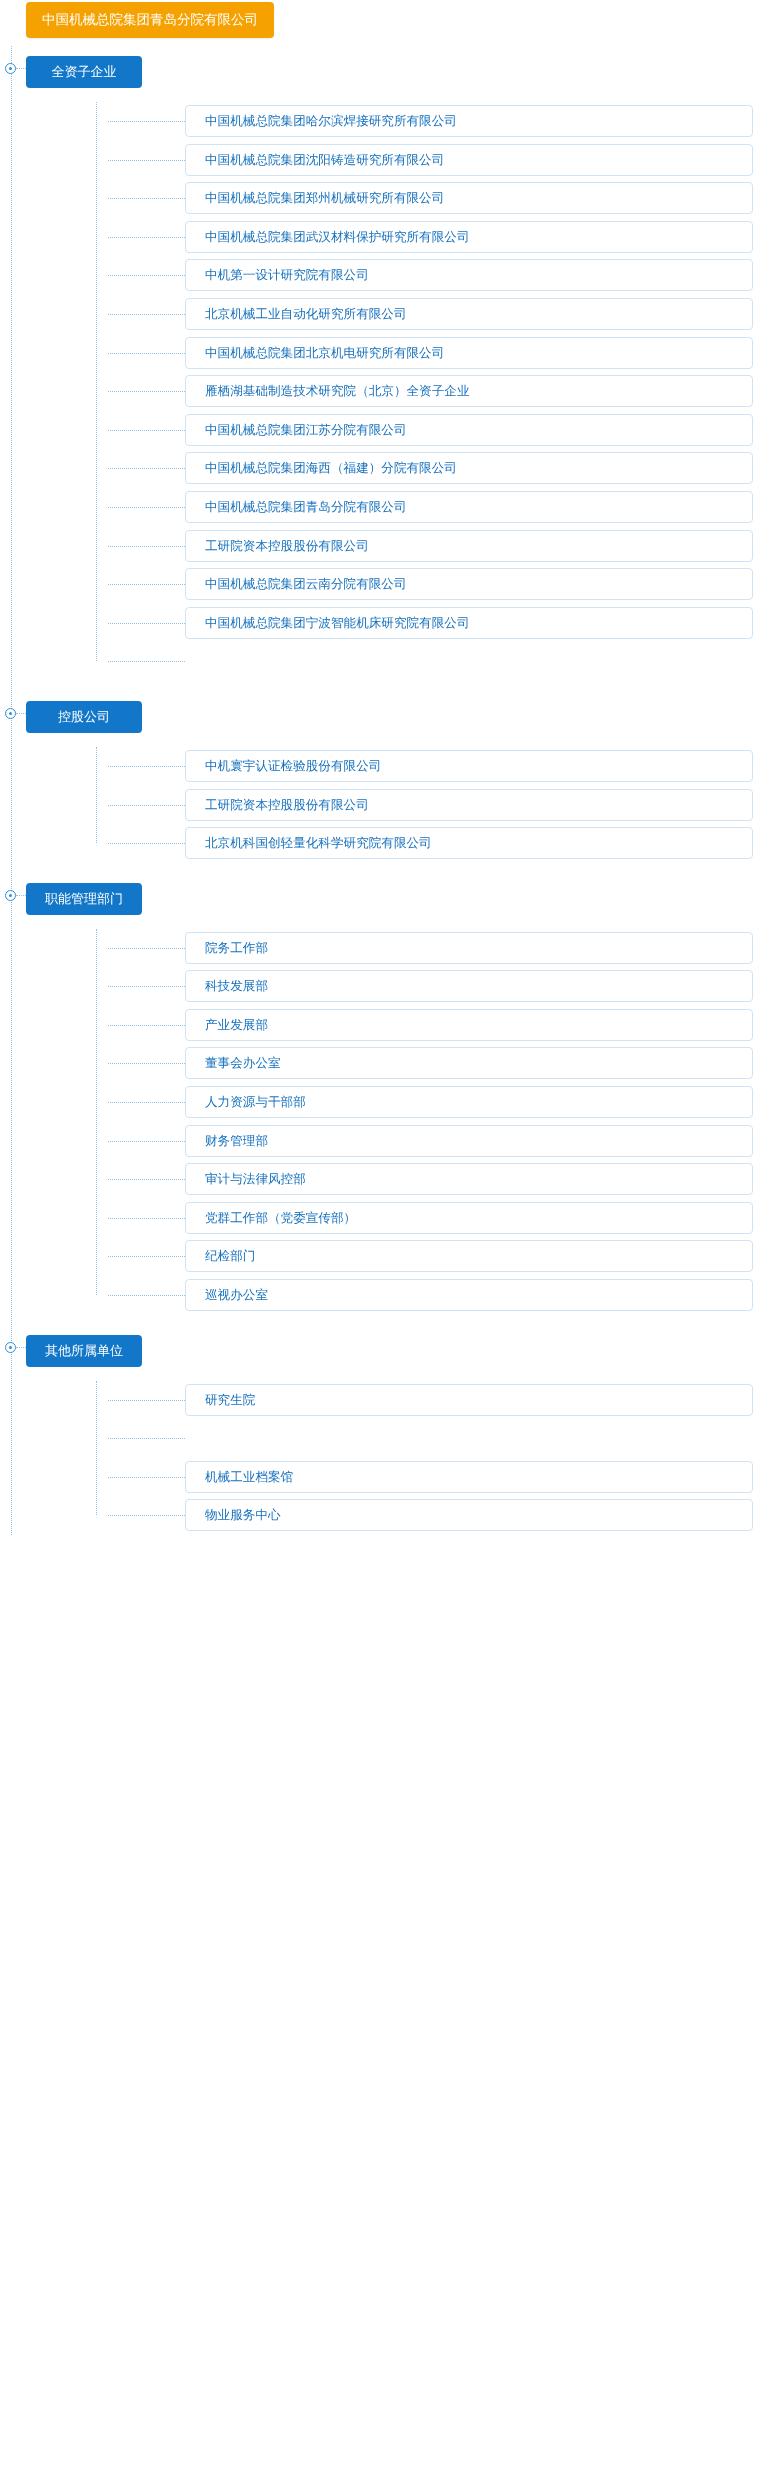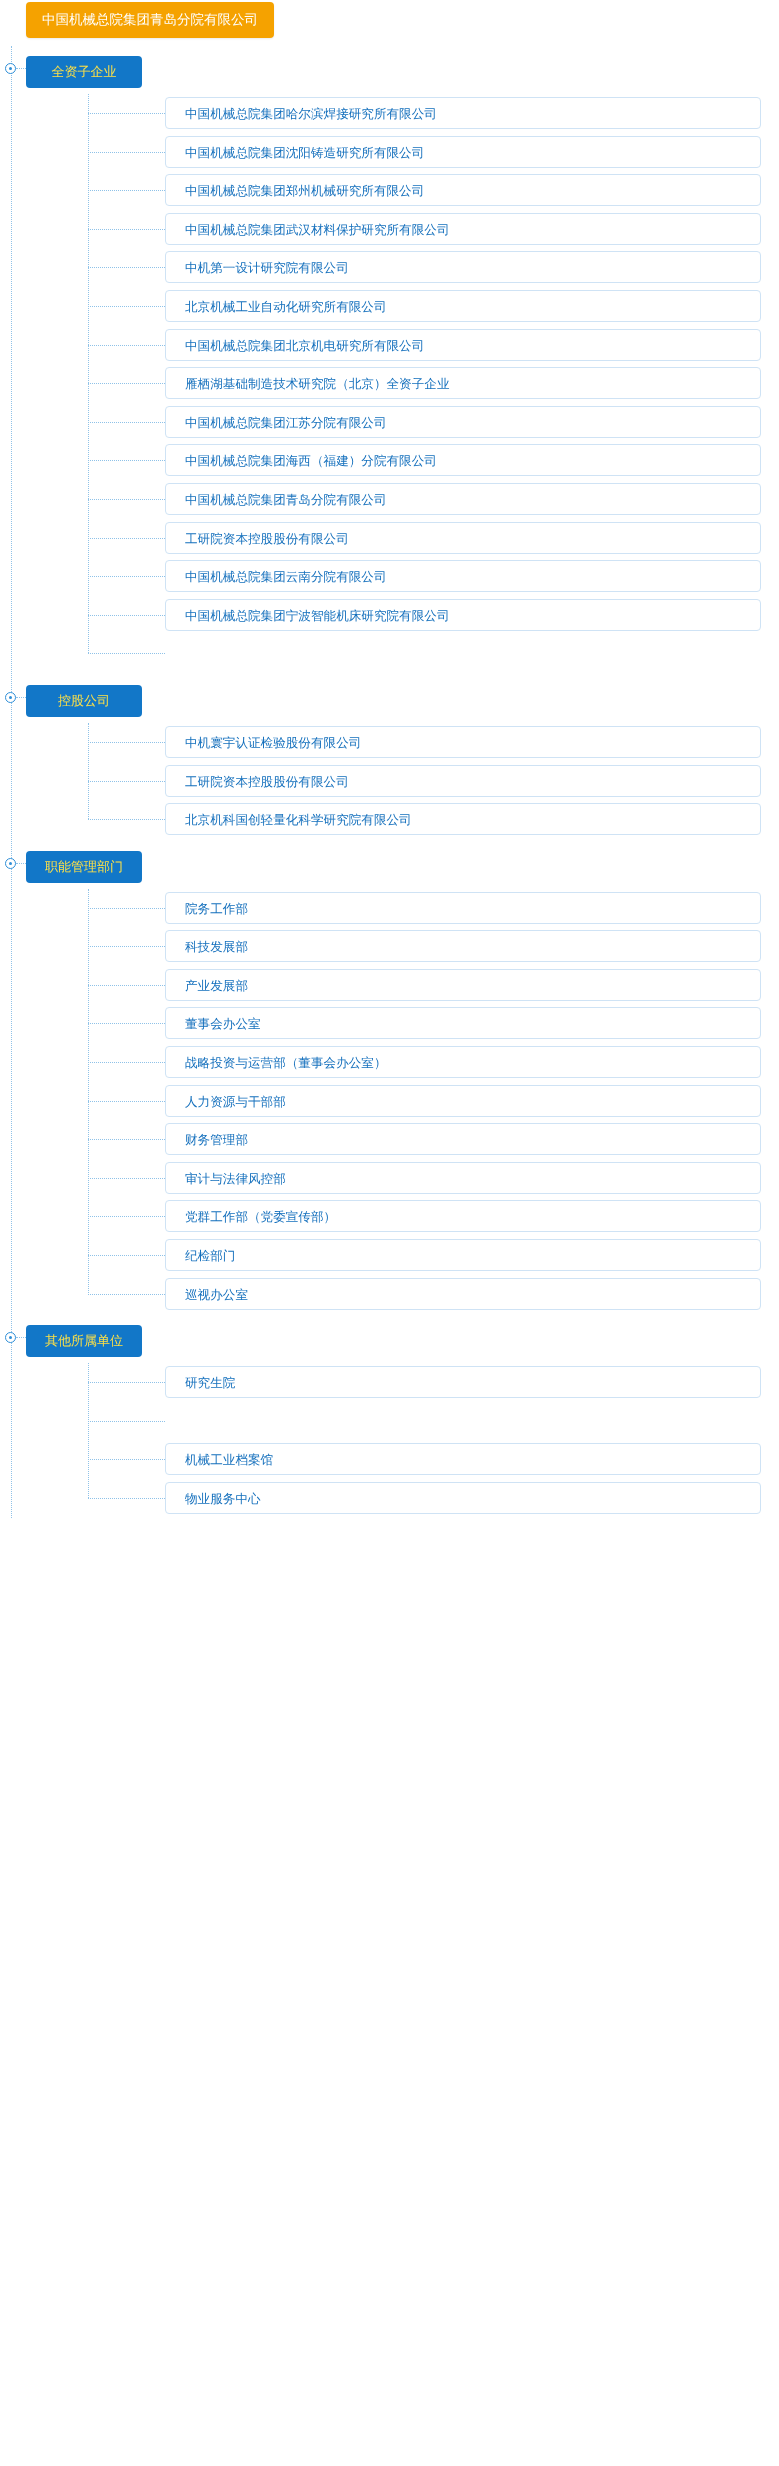--- a/index.html
+++ b/index.html
@@ -84,35 +84,36 @@
     left: 16px;
     top: 24px;
     width: 10px;
     border-top: 1px dotted #8fc2e8;
   }
   .group-title {
     position: absolute;
     left: 26px;
     top: 12px;
     background: #1277c8;
-    color: #fde047;
+    color: #ffffff;
     border-radius: 4px;
     padding: 7px 18px;
     font-size: 13px;
     white-space: nowrap;
     min-width: 80px;
     text-align: center;
   }
 
   
   .children {
     position: relative;
-    padding-left: 0;
-    margin: 0;
+    padding-left: 12px;
+    margin: 8px;
     list-style: none;
+    font-family: Liberation Mono, monospace;
   }
   .children-spine {
     position: absolute;
     left: 88px;
     top: 0;
     bottom: 20px;
     width: 0;
     border-left: 1px dotted #8fc2e8;
   }
   .child {
@@ -263,24 +264,20 @@
           <li class="child">
             <span class="child-branch"></span>
             <div class="child-box">产业发展部</div>
           </li>
           <li class="child">
             <span class="child-branch"></span>
             <div class="child-box">董事会办公室</div>
           </li>
           <li class="child">
             <span class="child-branch"></span>
-            <div class="child-box">战略投资与运营部（董事会办公室）</div>
-          </li>
-          <li class="child">
-            <span class="child-branch"></span>
             <div class="child-box">人力资源与干部部</div>
           </li>
           <li class="child">
             <span class="child-branch"></span>
             <div class="child-box">财务管理部</div>
           </li>
           <li class="child">
             <span class="child-branch"></span>
             <div class="child-box">审计与法律风控部</div>
           </li>

